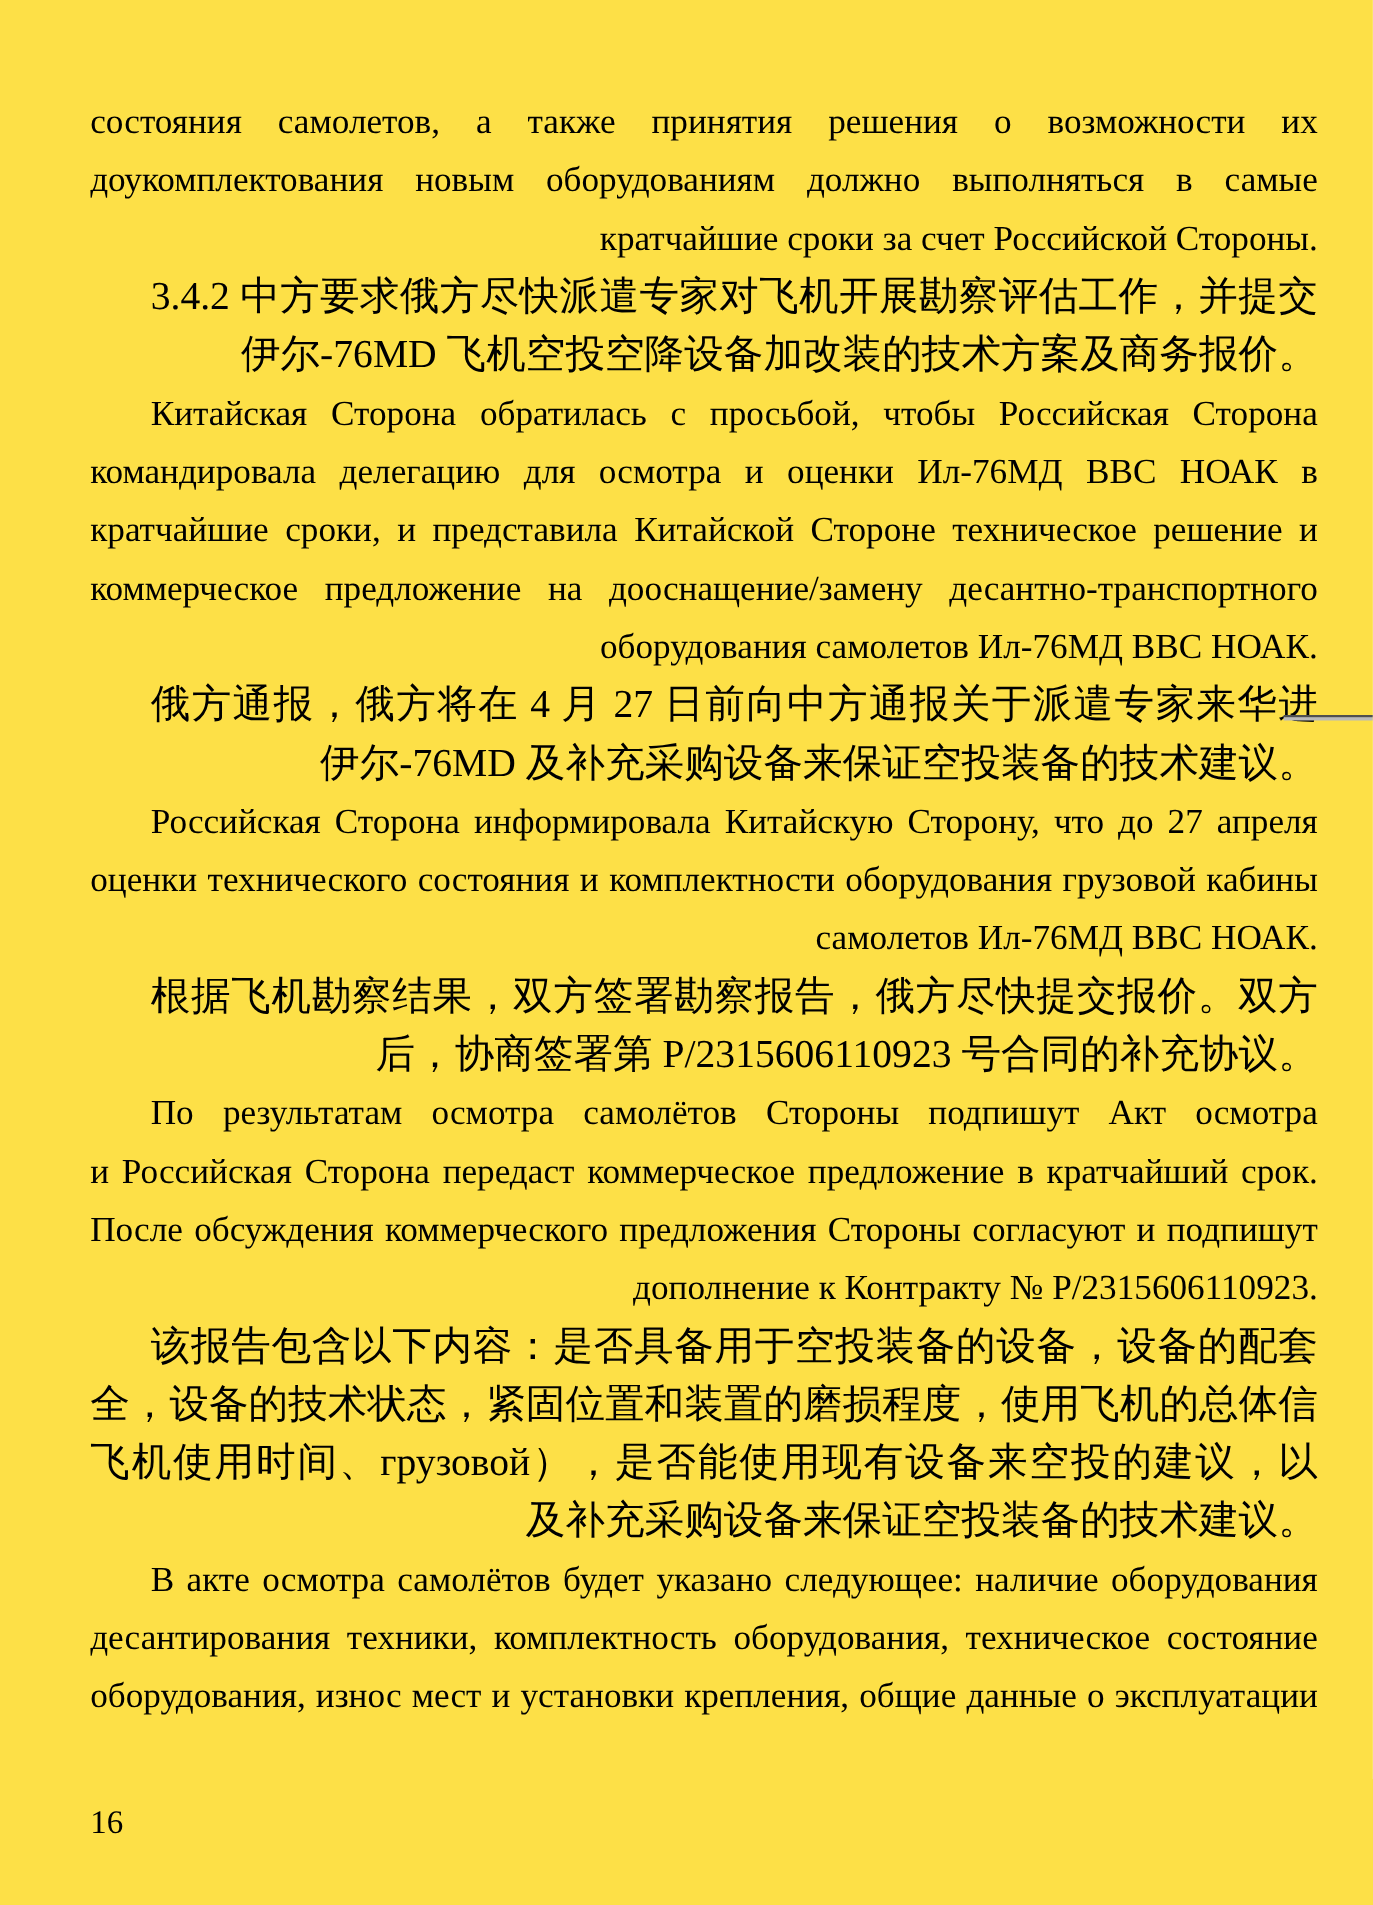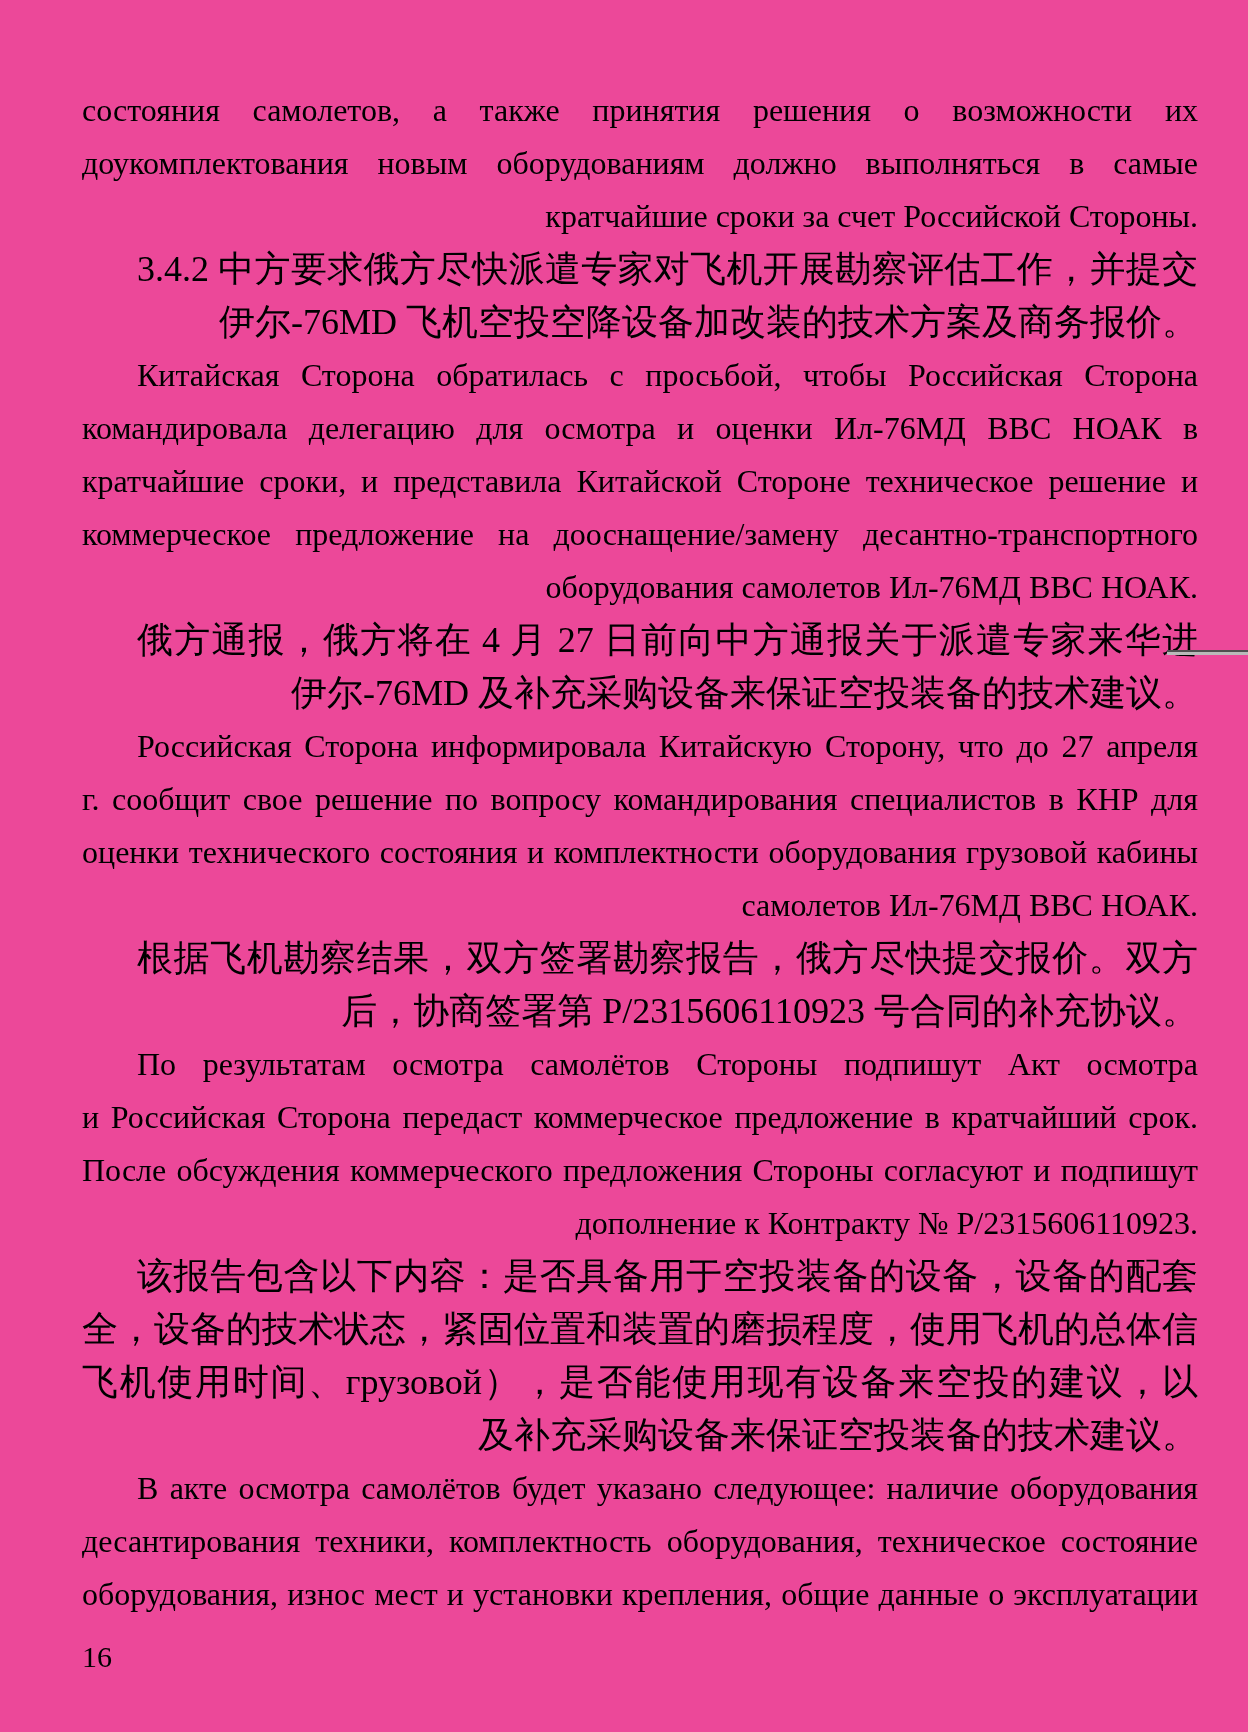--- a/index.html
+++ b/index.html
@@ -1,20 +1,20 @@
 <!DOCTYPE html>
 <html><head>
 <meta charset="utf-8">
 <style>
   html, body { margin: 0; padding: 0; }
   .page {
     position: relative;
     width: 1248px;
     height: 1732px;
-    background: #ec4899;
+    background: #fde047;
     color: #000000;
     font-family: "Liberation Serif", "DejaVu Serif", serif;
     overflow: hidden;
   }
   .text-block {
     position: absolute;
     left: 82px;
     top: 84px;
     width: 1116px;
   }
@@ -60,21 +60,20 @@
       <div class="line j ind cjk">3.4.2 中方要求俄方尽快派遣专家对飞机开展勘察评估工作，并提交中方现役</div>
       <div class="line cjk">伊尔-76MD 飞机空投空降设备加改装的技术方案及商务报价。</div>
       <div class="line j ind">Китайская Сторона обратилась с просьбой, чтобы Российская Сторона</div>
       <div class="line j">командировала делегацию для осмотра и оценки Ил-76МД ВВС НОАК в</div>
       <div class="line j">кратчайшие сроки, и представила Китайской Стороне техническое решение и</div>
       <div class="line j">коммерческое предложение на дооснащение/замену десантно-транспортного</div>
       <div class="line">оборудования самолетов Ил-76МД ВВС НОАК.</div>
       <div class="line j ind cjk">俄方通报，俄方将在 4 月 27 日前向中方通报关于派遣专家来华进行中方现役</div>
       <div class="line cjk">伊尔-76MD 及补充采购设备来保证空投装备的技术建议。</div>
       <div class="line j ind">Российская Сторона информировала Китайскую Сторону, что до 27 апреля 2024</div>
-      <div class="line j">г. сообщит свое решение по вопросу командирования специалистов в КНР для</div>
       <div class="line j">оценки технического состояния и комплектности оборудования грузовой кабины</div>
       <div class="line">самолетов Ил-76МД ВВС НОАК.</div>
       <div class="line j ind cjk">根据飞机勘察结果，双方签署勘察报告，俄方尽快提交报价。双方讨论报价</div>
       <div class="line cjk">后，协商签署第 P/2315606110923 号合同的补充协议。</div>
       <div class="line j ind">По результатам осмотра самолётов Стороны подпишут Акт осмотра самолётов</div>
       <div class="line j">и Российская Сторона передаст коммерческое предложение в кратчайший срок.</div>
       <div class="line j">После обсуждения коммерческого предложения Стороны согласуют и подпишут</div>
       <div class="line">дополнение к Контракту № P/2315606110923.</div>
       <div class="line j ind cjk">该报告包含以下内容：是否具备用于空投装备的设备，设备的配套性是否齐</div>
       <div class="line j cjk">全，设备的技术状态，紧固位置和装置的磨损程度，使用飞机的总体信息（包括</div>

